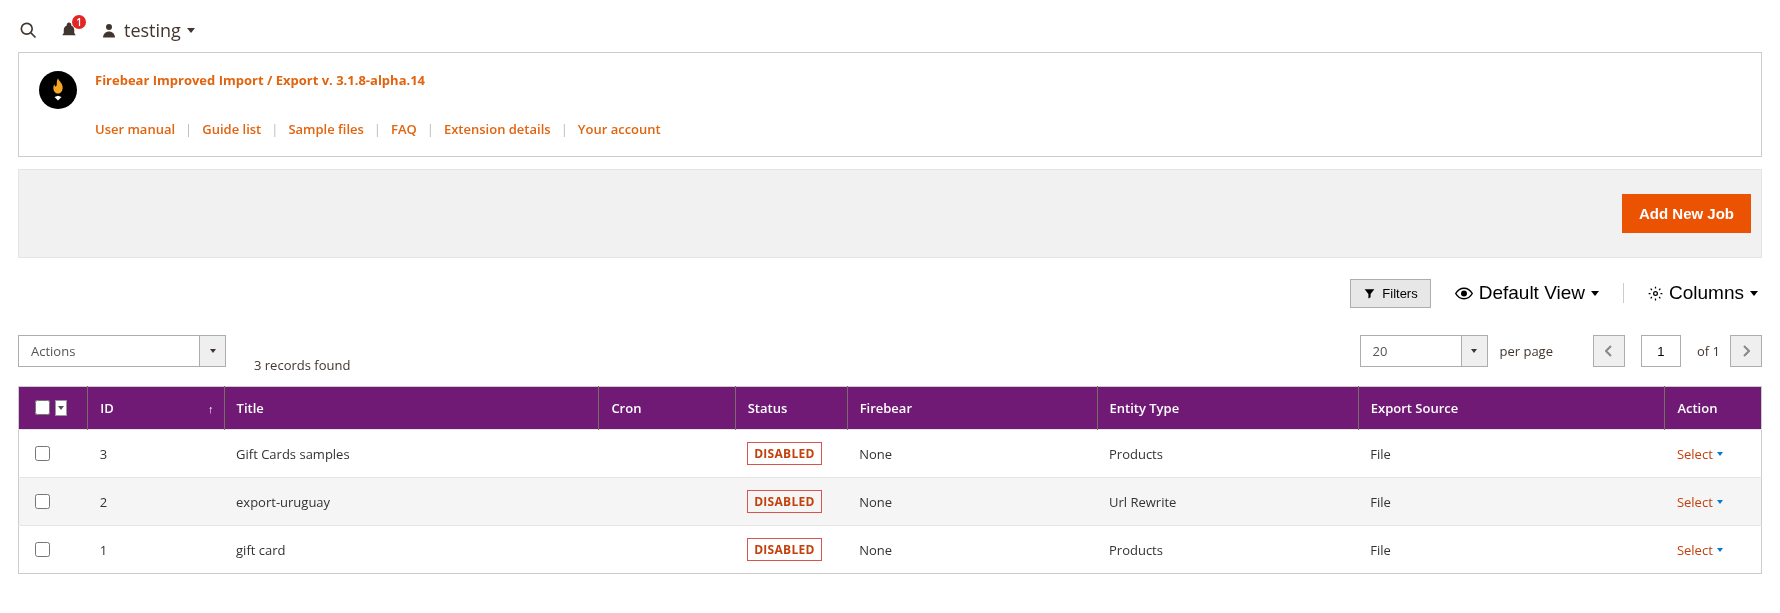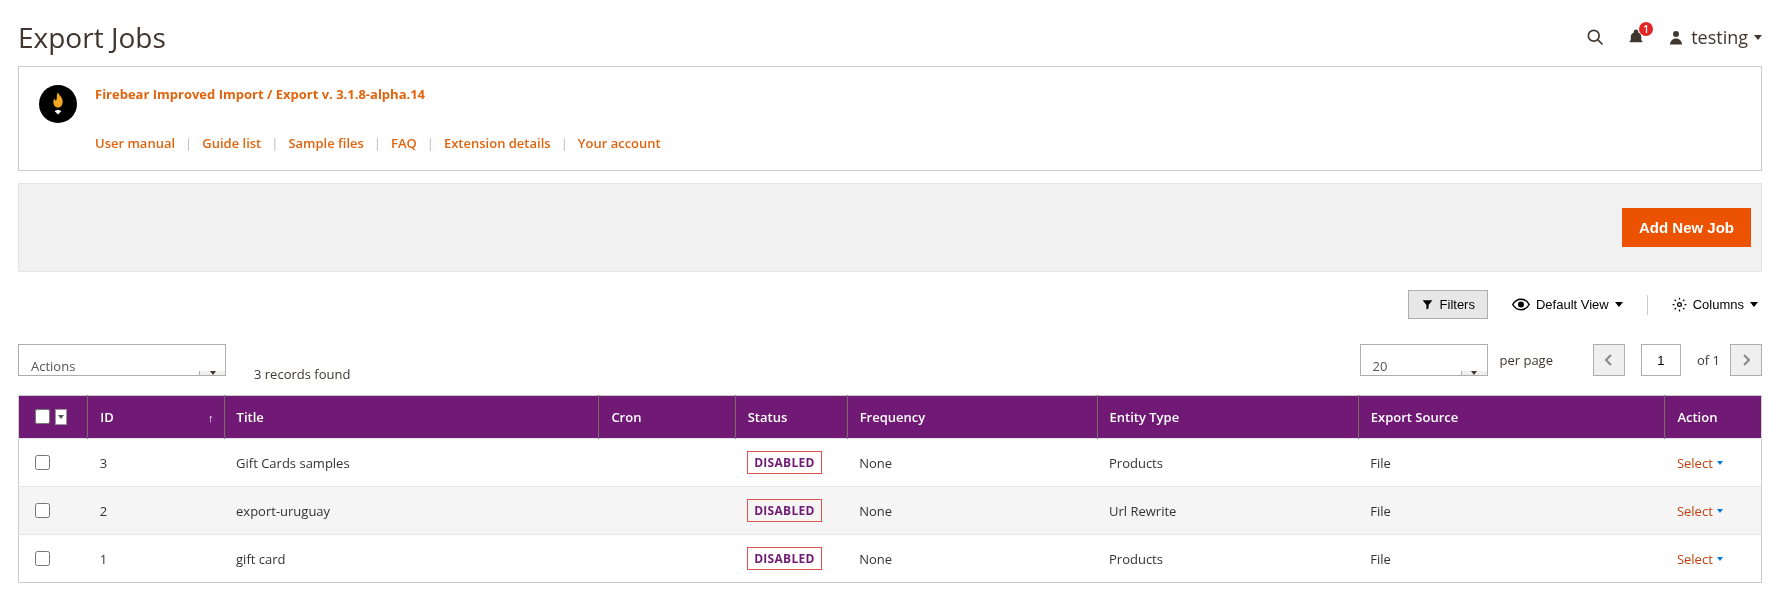--- a/index.html
+++ b/index.html
@@ -95,33 +95,33 @@
     display:flex; align-items:center; gap:6px;
     padding:6px 12px;
     border:1px solid #adadad;
     background:#fff;
     cursor:pointer;
     font-size:13px;
   }
   .tool-btn.grey { background:#e7e7e7; }
   .tool-btn-naked {
     display:flex; align-items:center; gap:6px; cursor:pointer;
-    font-size:13px; border:none; background:none; padding:6px 4px;
+    font-size:19px; border:none; background:none; padding:6px 4px;
   }
   .vsep { width:1px; height:20px; background:#ccc; }
 
   .grid-toolbar-bottom {
     display:flex;
     justify-content:space-between;
     align-items:center;
     padding:8px 0 12px;
   }
   .tb-left { display:flex; align-items:center; gap:28px; }
   .faux-select {
-    border:1px solid #adadad; display:inline-flex; height:32px;align-items:flex-end;
+    border:1px solid #adadad; display:inline-flex; height:32px;
   }
   .faux-select .fs-label {
     padding:0 12px; display:flex; align-items:center; min-width:180px; color:#555;
   }
   .faux-select .fs-arrow {
     width:26px; border-left:1px solid #adadad; background:#efefef;
     display:flex; align-items:center; justify-content:center;
   }
   .records-found { color:#41362f;margin-top:28px; }
   .tb-right { display:flex; align-items:center; gap:10px; }
@@ -161,40 +161,39 @@
   .th-cron { width:120px; }
   .th-status { width:80px; }
   .th-freq { width:220px; }
   .th-entity { width:230px;margin-top:33px; }
   .th-source { width:270px; }
   .th-action { width:85px; }
 
   .status-badge {
     display:inline-block;
     border:1px solid #d9534f;
-    color:#701a75;
+    color:#c2410c;
     font-weight:700;
     font-size:12px;
     padding:2px 6px;
     letter-spacing:0.3px;
   }
   .row-action {
     color:#c2410c; cursor:pointer; display:inline-flex; align-items:center; gap:4px;
   }
   input[type=checkbox]{ width:15px; height:15px; cursor:pointer; }
 
   .tri-down { display:inline-block; width:0;height:0;border-left:4px solid transparent;border-right:4px solid transparent;border-top:5px solid currentColor; }
   .tri-down-sm { display:inline-block; width:0;height:0;border-left:3px solid transparent;border-right:3px solid transparent;border-top:4px solid currentColor; }
   .blue { color:#007bdb; }
 </style>
 </head>
 <body>
 
 <div class="page-header">
-  <h1 class="page-title">Export Jobs</h1>
   <div class="header-right">
     <span class="icon-btn">
       <svg width="20" height="20" viewBox="0 0 24 24" fill="none" stroke="#41362f" stroke-width="2">
           <circle cx="10.5" cy="10.5" r="6.5"></circle>
           <line x1="15.5" y1="15.5" x2="21" y2="21"></line>
         </svg>
     </span>
     <span class="icon-btn">
       <svg width="18" height="18" viewBox="0 0 24 24" fill="#41362f">
           <path d="M12 2C10 2 9 3.5 9 5v1C6.5 7 5 9 5 12v4l-2 3h18l-2-3v-4c0-3-1.5-5-4-6V5c0-1.5-1-3-3-3z"></path>
@@ -308,21 +307,21 @@
           <input type="checkbox" style="">
           <span class="dd">
               <span class="tri-down-sm" style="color:#555"></span>
             </span>
         </span>
       </th>
       <th class="th-id"><span>ID</span><span class="sort-arrow">↑</span></th>
       <th class="th-title">Title</th>
       <th class="th-cron">Cron</th>
       <th class="th-status">Status</th>
-      <th class="th-freq">Frequency</th>
+      <th class="th-freq">Firebear</th>
       <th class="th-entity">Entity Type</th>
       <th class="th-source">Export Source</th>
       <th class="th-action">Action</th>
     </tr>
   </thead>
   <tbody id="grid-body">
       <tr>
         <td><input type="checkbox" style=""></td>
         <td>3</td>
         <td>Gift Cards samples</td>

